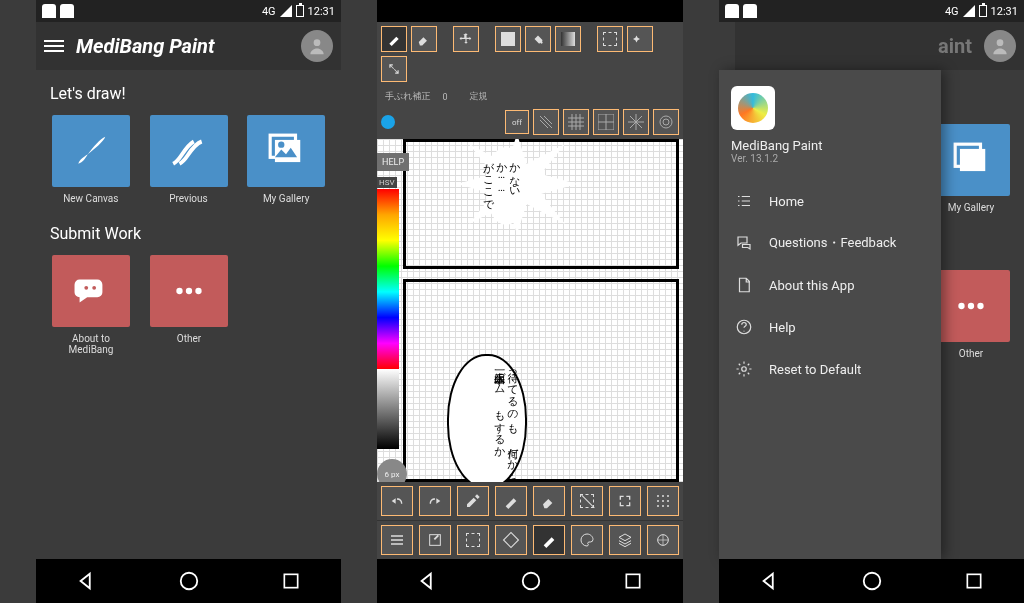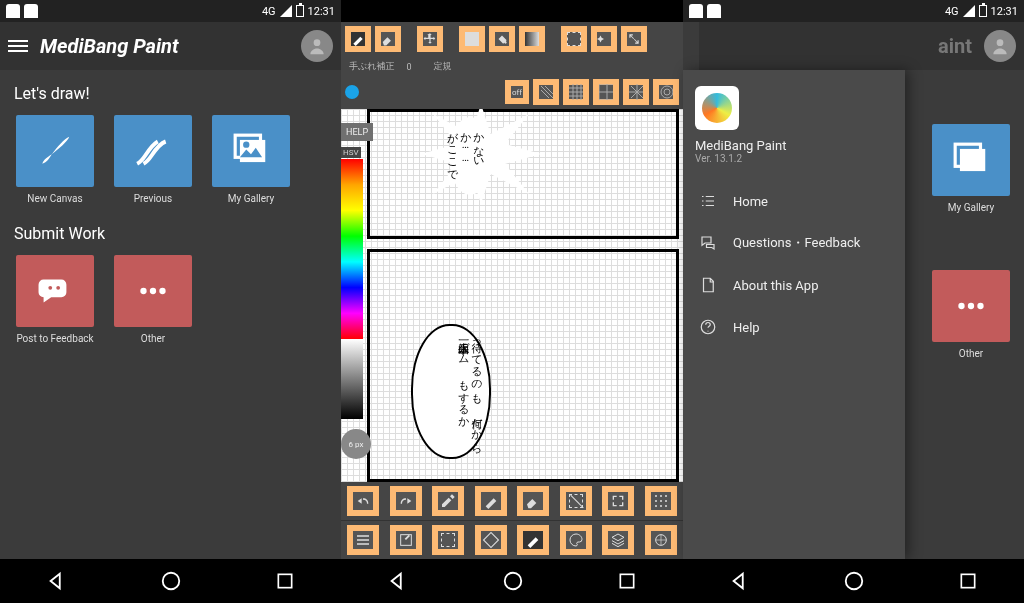--- a/index.html
+++ b/index.html
@@ -1,17 +1,17 @@
 <!DOCTYPE html>
 <html><head>
 <meta charset="utf-8">
 <style>
   * { box-sizing: border-box; margin: 0; padding: 0; }
   body { width: 1024px; height: 603px; background: #000; font-family: Roboto, Arial, sans-serif; display: flex; overflow: hidden; }
-  .phone { position: relative; height: 603px; background: #3b3b3b; display: flex; flex-direction: column; }
+  .phone { position: relative; height: 603px; background: #3b3b3b; display: flex; flex-direction: column; padding-left: 36px; }
   .phone1 { width: 341px; }
   .phone2 { width: 342px; }
   .phone3 { width: 341px; }
 
   
   .statusbar { height: 22px; background: #222; color: #fff; display: flex; align-items: center; justify-content: space-between; padding: 0 6px; font-size: 11px; }
   .status-left { display: flex; gap: 4px; }
   .status-right { display: flex; align-items: center; gap: 4px; }
   .android-head { width: 14px; height: 14px; background: #fff; border-radius: 3px 3px 0 0; position: relative; }
   .signal { width: 0; height: 0; border-left: 12px solid transparent; border-bottom: 12px solid #fff; }
@@ -36,21 +36,21 @@
   .tile { width:82px; display:flex; flex-direction:column; align-items:center; gap:6px; }
   .tile-box { width:78px; height:72px; display:flex; align-items:center; justify-content:center; border-radius:2px; }
   .tile-blue { background:#4a90c8; }
   .tile-red { background:#c25b5b; }
   .tile-label { font-size:10px; text-align:center; color:#ddd; }
   .tile svg { width:38px; height:38px; }
 
   
   .editor { flex:1; position:relative; background:#5a5a5a; display:flex; flex-direction:column;border-radius:17px; }
   .toolbar-top { background:#454545; padding:4px; display:flex; gap:4px; flex-wrap:wrap; }
-  .tool-btn { width:26px; height:26px; background:#555; display:flex; align-items:center; justify-content:center; border:6px solid #fdba74; }
+  .tool-btn { width:26px; height:26px; background:#555; display:flex; align-items:center; justify-content:center; border:1px solid #fdba74; }
   .tool-btn.active { background:#333; }
   .sub-label { color:#bbb; font-size:9px; padding:2px 4px; }
   .toolbar-row2 { background:#454545; display:flex; align-items:center; gap:4px; padding:2px 4px; }
   .canvas-area { flex:1; background:#fff; position:relative; overflow:hidden; }
   .help-tag { position:absolute; top:14px; left:0; background:#707070; color:#eee; font-size:9px; padding:4px 5px; z-index:5;}
   .color-strip { position:absolute; left:0; top:50px; width:22px; height:180px; z-index:5; background:linear-gradient(to bottom, red,orange,yellow,lime,cyan,blue,magenta,red); }
   .hsv-label{position:absolute;left:0;top:38px;font-size:8px;color:#ccc;background:#444;padding:1px 2px;z-index:5;}
   .grey-strip{position:absolute;left:0;top:230px;width:22px;height:80px;background:linear-gradient(to bottom,#fff,#000);z-index:5;}
   .size-knob{position:absolute;left:0;top:320px;width:30px;height:30px;border-radius:50%;background:#888;z-index:5;display:flex;align-items:center;justify-content:center;font-size:8px;color:#eee;}
   .manga-bg { position:absolute; inset:0; background:
@@ -148,21 +148,21 @@
     <div class="section-title">Submit Work</div>
     <div class="tile-row">
       <div class="tile">
         <div class="tile-box tile-red">
             <svg viewBox="0 0 24 24">
               <path d="M4 4h14a4 4 0 014 4v6a4 4 0 01-4 4H10l-6 4v-4a4 4 0 01-4-4V8a4 4 0 014-4z" fill="#fff" transform="scale(0.8) translate(2,2)"></path>
               <circle cx="9" cy="10" r="1.2" fill="#c25b5b"></circle>
               <circle cx="14" cy="10" r="1.2" fill="#c25b5b"></circle>
             </svg>
           </div>
-        <div class="tile-label">Post to Feedback</div>
+        <div class="tile-label">About to MediBang</div>
       </div>
       <div class="tile">
         <div class="tile-box tile-red">
             <svg viewBox="0 0 24 24">
               <circle cx="6" cy="12" r="2" fill="#fff"></circle>
               <circle cx="12" cy="12" r="2" fill="#fff"></circle>
               <circle cx="18" cy="12" r="2" fill="#fff"></circle>
             </svg>
           </div>
         <div class="tile-label">Other</div>
@@ -476,20 +476,27 @@
           </svg>
         <span>About this App</span>
       </div>
       <div class="drawer-item">
         <svg viewBox="0 0 24 24">
             <circle cx="12" cy="12" r="9"></circle>
             <path d="M9 9a3 3 0 116 0c0 2-3 2-3 4M12 17v1"></path>
           </svg>
         <span>Help</span>
       </div>
+      <div class="drawer-item">
+        <svg viewBox="0 0 24 24">
+            <circle cx="12" cy="12" r="3"></circle>
+            <path d="M12 2v3M12 19v3M2 12h3M19 12h3M5 5l2 2M17 17l2 2M19 5l-2 2M7 17l-2 2"></path>
+          </svg>
+        <span>Reset to Default</span>
+      </div>
     </div>
   </div>
 
   <div class="navbar">
     <svg class="nav-icon" width="22" height="22" viewBox="0 0 24 24">
         <path d="M15 4l-10 8 10 8z"></path>
       </svg>
     <svg class="nav-icon" width="22" height="22" viewBox="0 0 24 24">
         <circle cx="12" cy="12" r="9"></circle>
       </svg>

